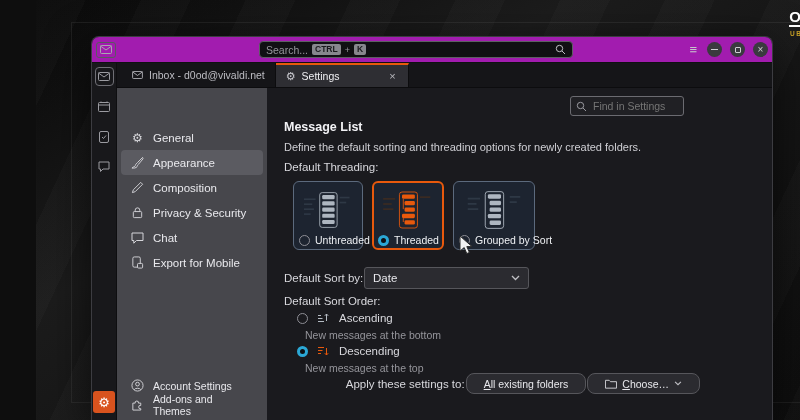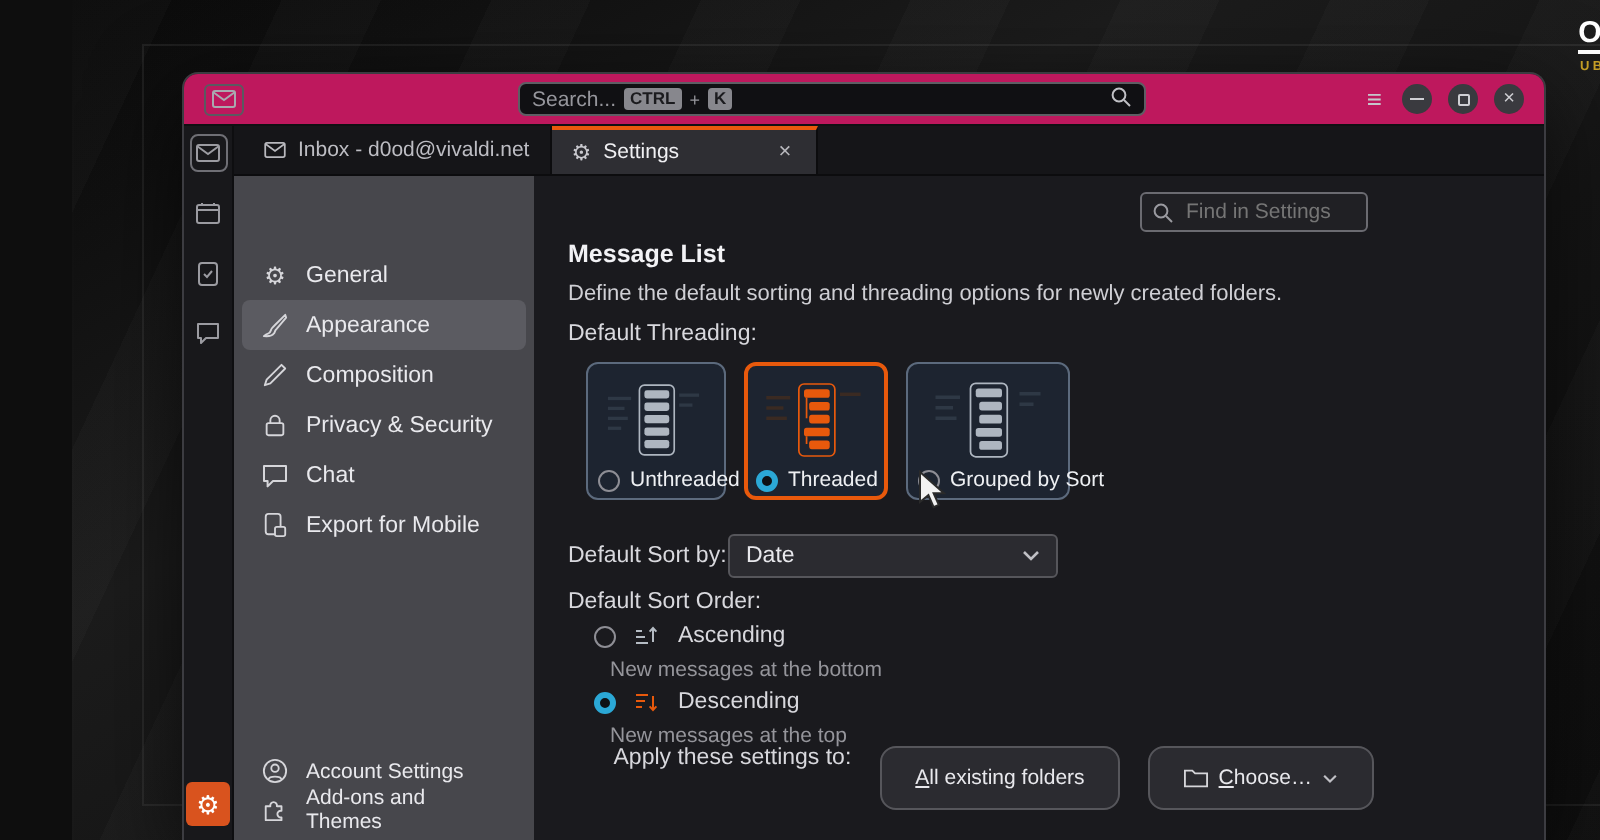--- a/index.html
+++ b/index.html
@@ -19,22 +19,22 @@
     border-bottom:2px solid #fff; padding-bottom:1px; line-height:15px;}
   .logo .ubu { color:#c9a227; font-size:6.5px; font-weight:bold; letter-spacing:1.6px; margin-top:3px; }
 
   
   .window { position:absolute; left:55px; top:36px; width:682px; height:384px;
     background:#1a1a1e; border:1px solid #3c3c41; border-bottom:none;
     border-radius:8px 8px 0 0; box-shadow:0 12px 45px rgba(0,0,0,0.65);
     display:flex; flex-direction:column; overflow:hidden; }
 
   
-  .toolbar { height:26px; background:#be185d; display:flex; align-items:center; flex:none;
-    border-bottom:1px solid #101012; padding:0 10px; }
+  .toolbar { height:26px; background:#a21caf; display:flex; align-items:center; flex:none;
+    border-bottom:1px solid #101012; padding:0 4px; }
   .spaces-pin { width:20px; height:16px; display:flex; align-items:center; justify-content:center;
     border:1px solid #5a5a60; border-radius:3px; color:#a9a9af; }
   .searchbar { position:absolute; left:167px; width:314px; height:17px; background:#101013;
     border:1px solid #5e5e64; border-radius:4px; display:flex; align-items:center;
     padding:0 6px; gap:4px; }
   .searchbar .ph { color:#96969c; font-size:10.5px; }
   .kbd { background:#87878d; color:#1b1b1e; font-size:8.5px; font-weight:bold;
     border-radius:2px; padding:1px 3px; line-height:9px; }
   .searchbar .plus { color:#96969c; font-size:9px; }
   .searchbar .mag { margin-left:auto; }
@@ -106,22 +106,22 @@
   .row-sortby { position:absolute; left:17px; top:184px; display:flex; align-items:center; }
   .dropdown { position:absolute; left:80px; top:-5px; width:165px; height:22px; background:#2b2b30;
     border:1px solid #56565b; border-radius:3px; display:flex; align-items:center;
     padding:0 8px; color:#e8e8ec; }
   .dropdown svg { margin-left:auto; }
 
   .lbl-order { position:absolute; left:17px; top:207px; }
   .opt-row { position:absolute; display:flex; align-items:center; gap:10px; }
   .opt-desc { position:absolute; left:38px; font-size:10.5px; color:#95959b; }
 
-  .apply-row { position:absolute; top:285px; right:85px; display:flex; align-items:flex-start; gap:14px; }
-  .btn { height:32px; background:#2b2b30; border:1px solid #56565b; border-radius:8px;
+  .apply-row { position:absolute; top:285px; right:72px; display:flex; align-items:center; gap:1px; }
+  .btn { height:21px; background:#2b2b30; border:1px solid #56565b; border-radius:8px;
     color:#e8e8ec; font-size:10.5px; display:inline-flex; align-items:center; gap:5px;
     padding:0 17px; font-family:"Liberation Sans", sans-serif; }
   .btn .txt { display:inline-block; }
   .btn .txt::first-letter { text-decoration:underline; }
 
   .cursor { position:absolute; left:423px; top:235px; }
 </style>
 </head>
 <body>
 

